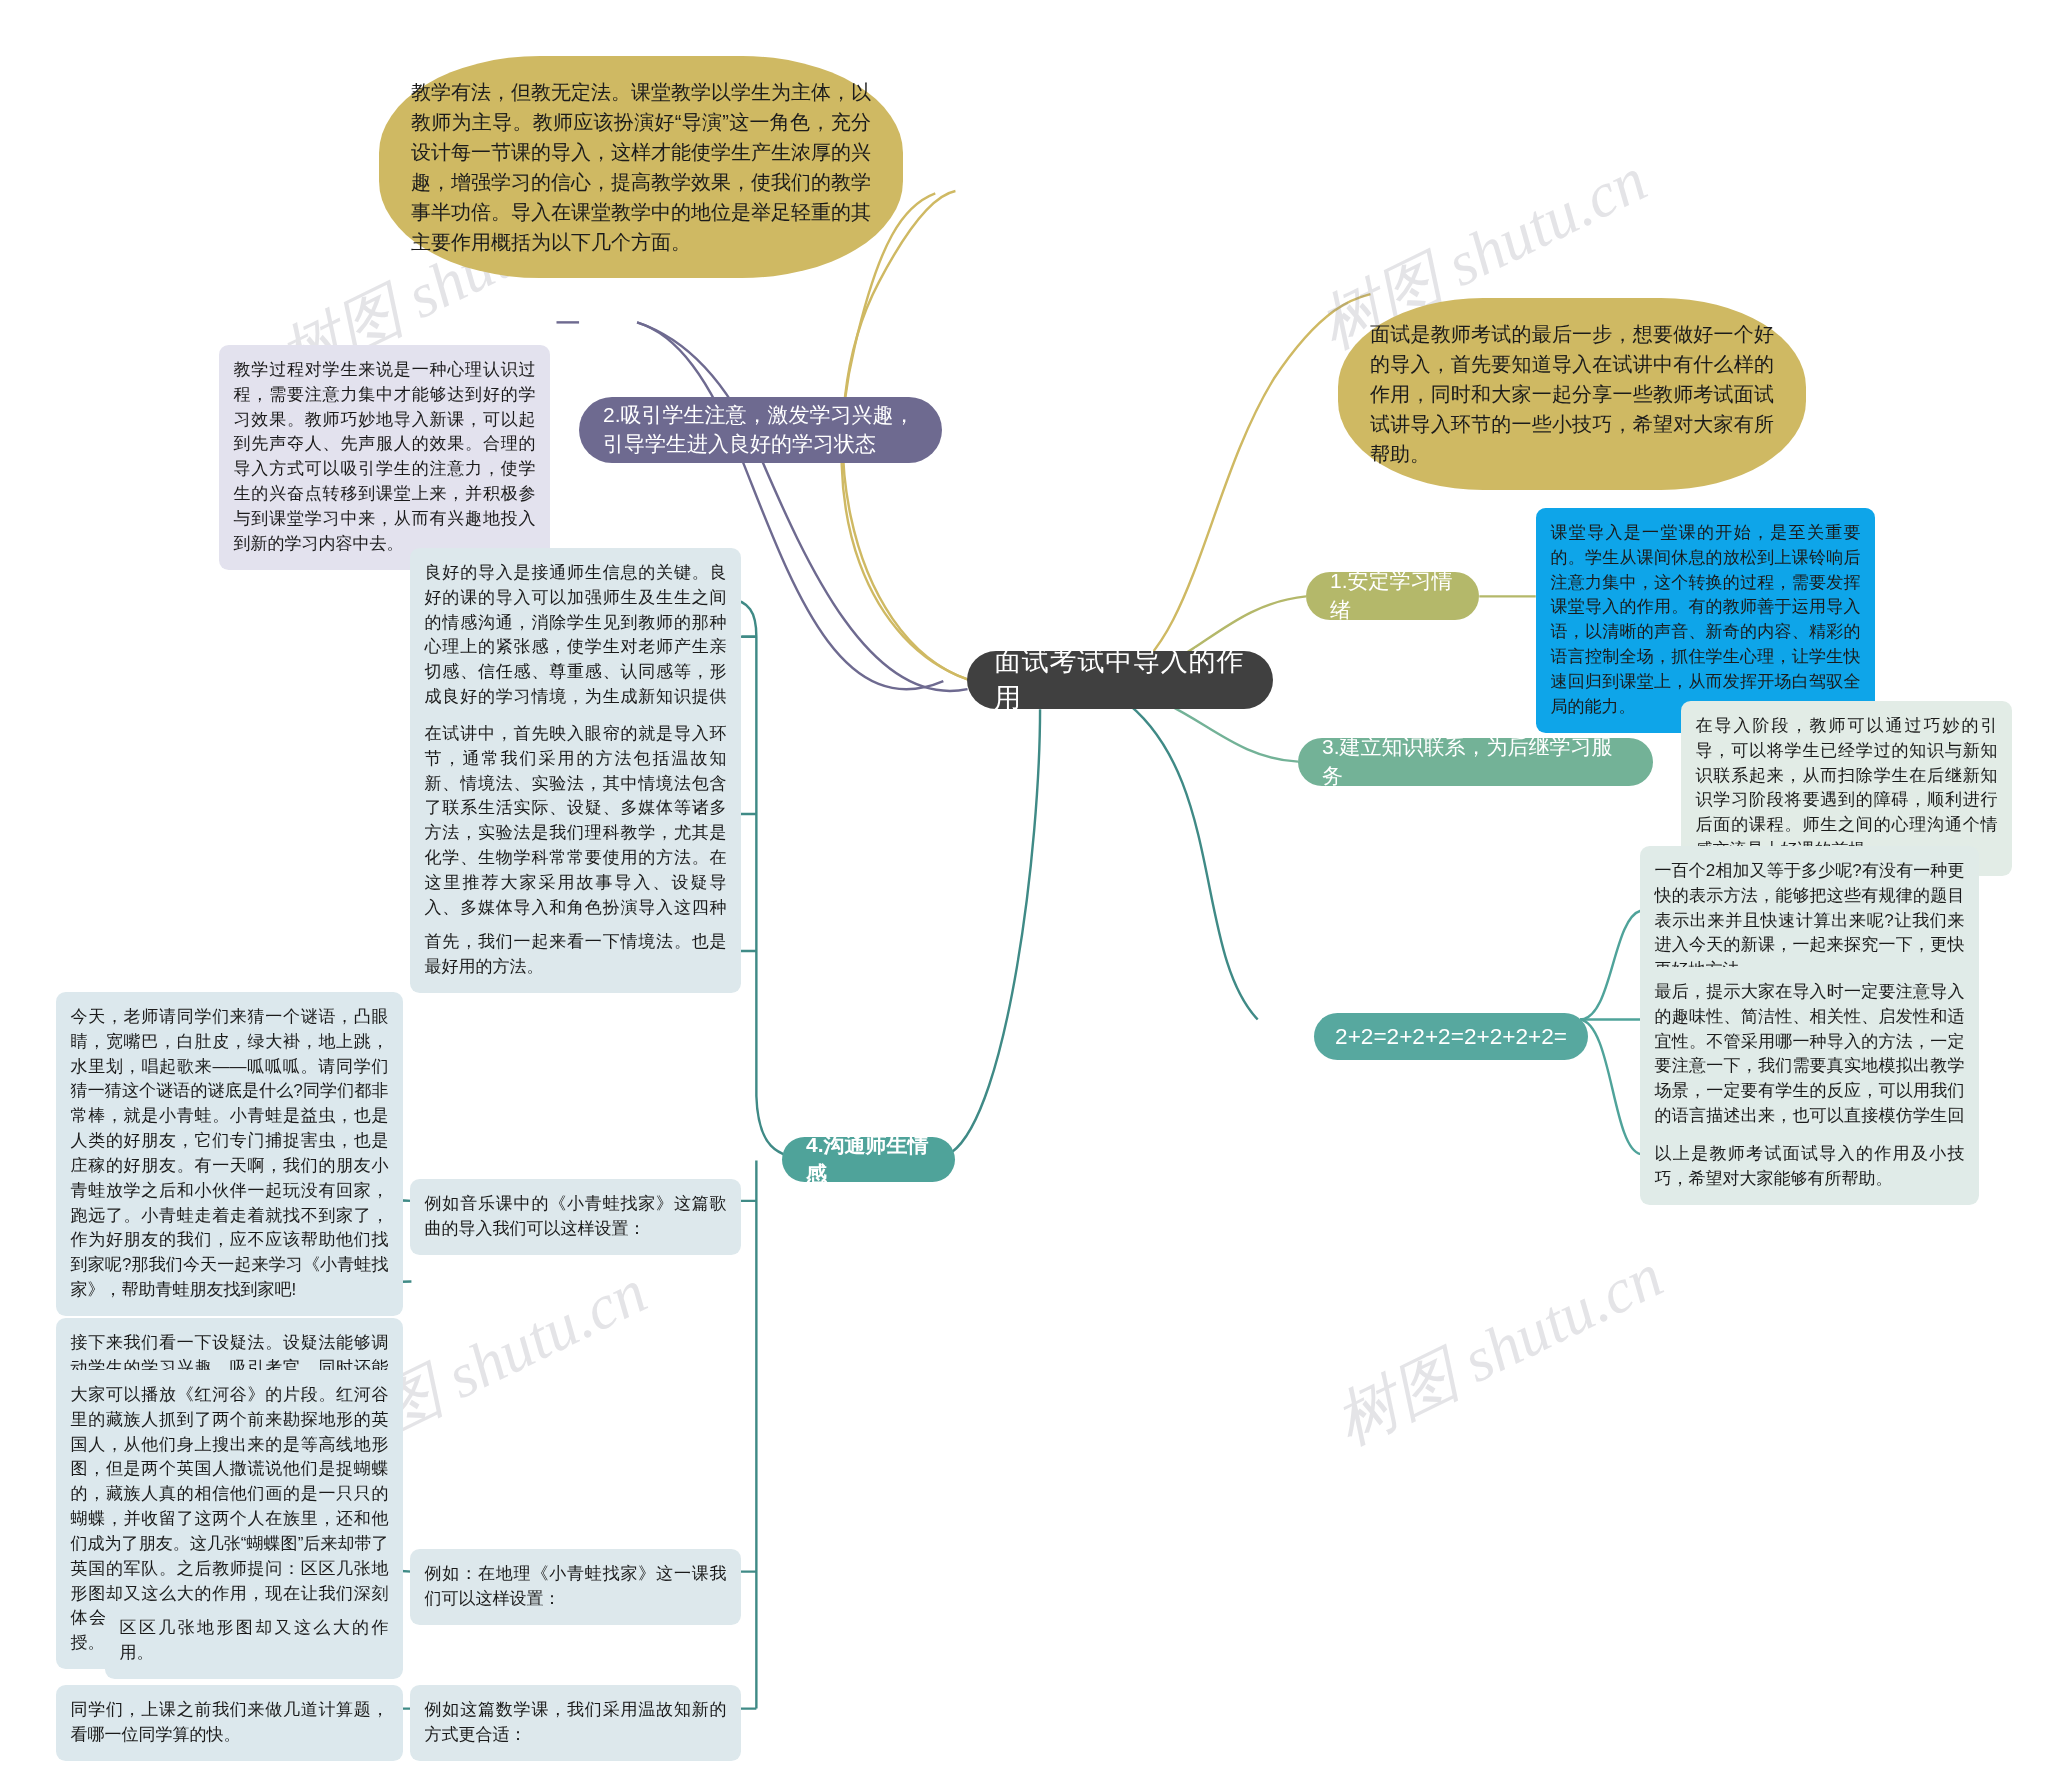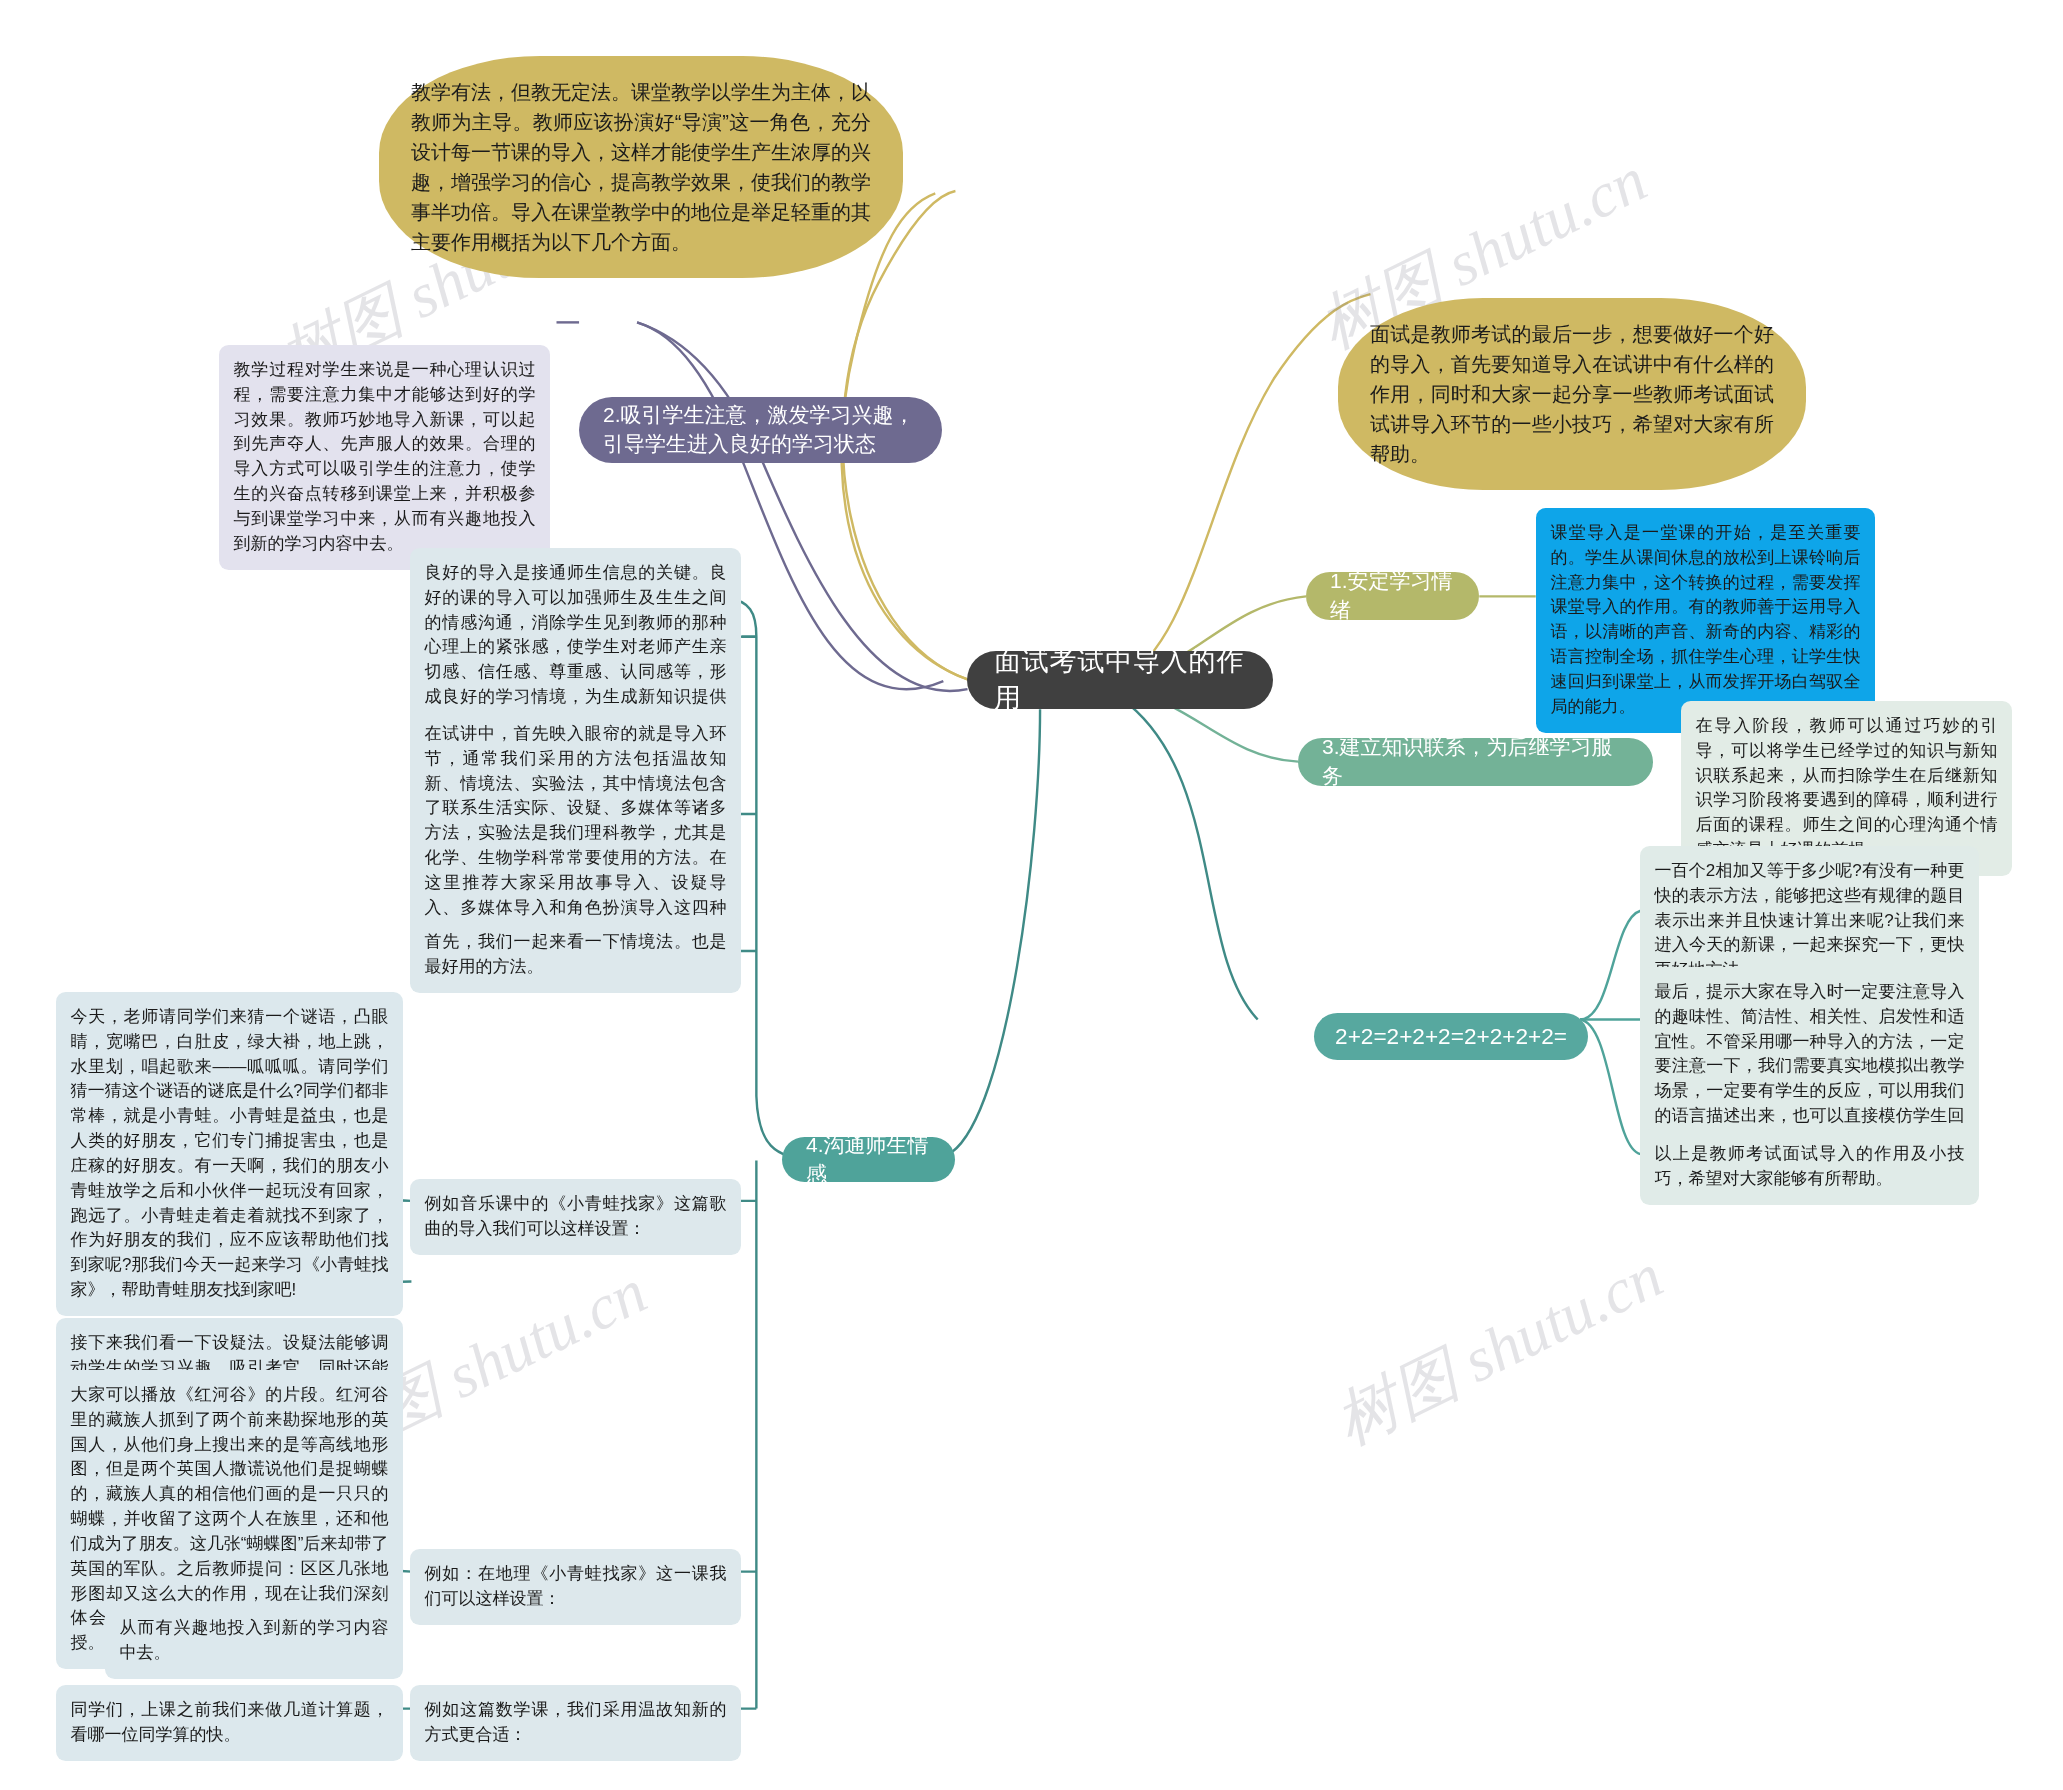--- a/index.html
+++ b/index.html
@@ -25,21 +25,21 @@
   }
   .center-node{
     background:#404040;
     font-size:27px;
     padding:11.3px 27px;
     letter-spacing:0.8px;
   }
   .branch-olive{background:#b4b86a;color:#ffffff;font-size:21px;padding:9.7px 24px;}
   .branch-purple{background:#6e6a90;color:#ffffff;font-size:21px;padding:11.3px 24px;}
   .branch-green{background:#73b297;color:#ffffff;font-size:21px;padding:9.7px 24px;}
-  .branch-teal{background:#4fa39a;color:#ffffff;font-size:21px;padding:9.7px 24px;}
+  .branch-teal{background:#4fa39a;color:#ffffff;font-size:21px;padding:9.7px 24px;font-weight:bold;}
   .branch-teal2{background:#57a89f;color:#ffffff;font-size:22.6px;padding:9.7px 27px;margin-top:15px;}
 
   
   .blob-gold{
     background:#cfb963;
     color:#1b1b1b;
     border-radius:161px/97px;
     padding:21px 32px;
     font-size:20px;
     line-height:1.5;
@@ -168,18 +168,18 @@
   <div class="node box box-blue" style="left:410px;top:1549px;width:331px;">例如：在地理《小青蛙找家》这一课我们可以这样设置：</div>
 
   <div class="node box box-blue" style="left:410px;top:1685px;width:331px;">例如这篇数学课，我们采用温故知新的方式更合适：</div>
 
   <div class="node box box-blue2" style="left:56px;top:992px;width:347px;">今天，老师请同学们来猜一个谜语，凸眼睛，宽嘴巴，白肚皮，绿大褂，地上跳，水里划，唱起歌来——呱呱呱。请同学们猜一猜这个谜语的谜底是什么?同学们都非常棒，就是小青蛙。小青蛙是益虫，也是人类的好朋友，它们专门捕捉害虫，也是庄稼的好朋友。有一天啊，我们的朋友小青蛙放学之后和小伙伴一起玩没有回家，跑远了。小青蛙走着走着就找不到家了，作为好朋友的我们，应不应该帮助他们找到家呢?那我们今天一起来学习《小青蛙找家》，帮助青蛙朋友找到家吧!</div>
 
   <div class="node box box-blue2" style="left:56px;top:1318px;width:347px;">接下来我们看一下设疑法。设疑法能够调动学生的学习兴趣，吸引考官，同时还能与所讲课程相联系。</div>
 
   <div class="node box box-blue2" style="left:56px;top:1370px;width:347px;">大家可以播放《红河谷》的片段。红河谷里的藏族人抓到了两个前来勘探地形的英国人，从他们身上搜出来的是等高线地形图，但是两个英国人撒谎说他们是捉蝴蝶的，藏族人真的相信他们画的是一只只的蝴蝶，并收留了这两个人在族里，还和他们成为了朋友。这几张“蝴蝶图”后来却带了英国的军队。之后教师提问：区区几张地形图却又这么大的作用，现在让我们深刻体会一下它们的魅力吧!从而导入新课讲授。</div>
 
-  <div class="node box box-blue2" style="left:105px;top:1603px;width:298px;">从而有兴趣地投入到新的学习内容中去。</div>
+  <div class="node box box-blue2" style="left:105px;top:1603px;width:298px;">区区几张地形图却又这么大的作用。</div>
 
   <div class="node box box-blue2" style="left:56px;top:1685px;width:347px;">同学们，上课之前我们来做几道计算题，看哪一位同学算的快。</div>
 
 </div>
 
 
 </body></html>

